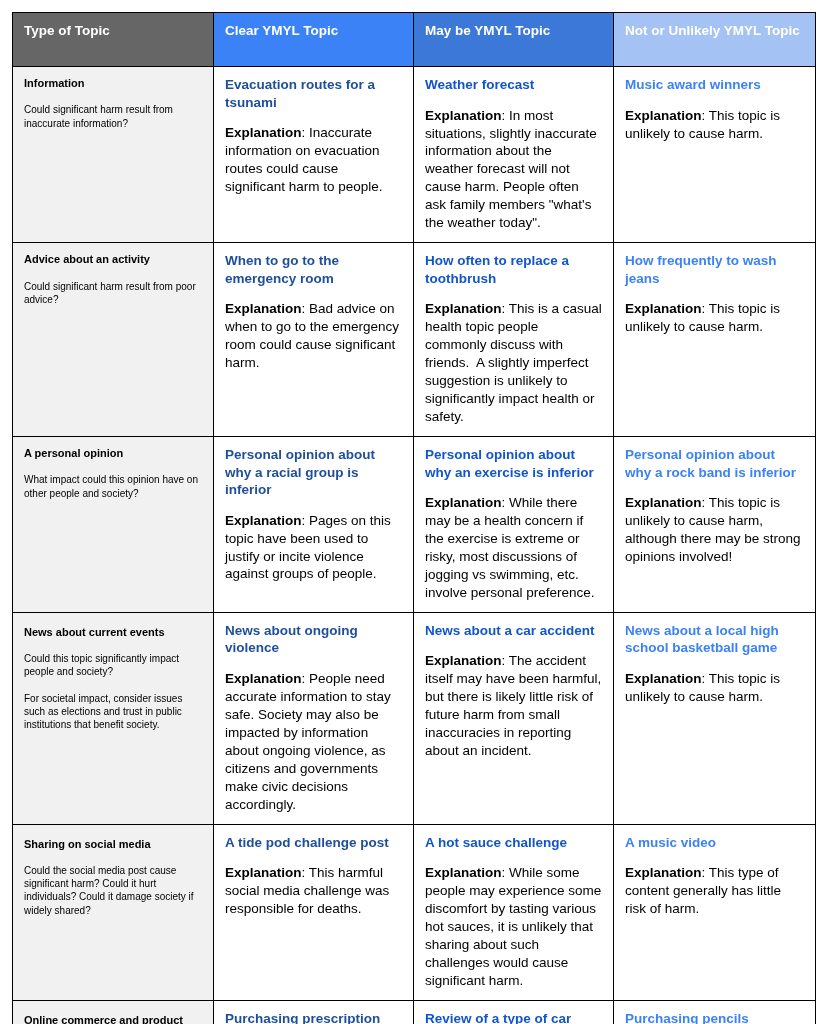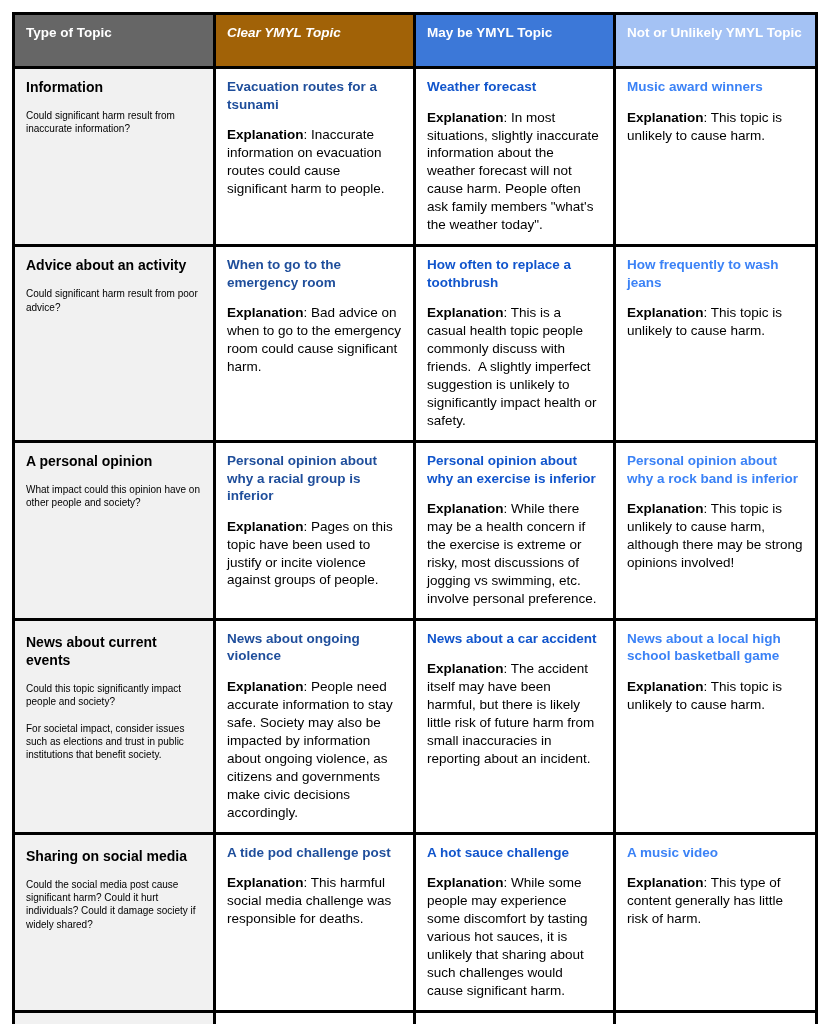--- a/index.html
+++ b/index.html
@@ -27,51 +27,51 @@
     width: 803px;
     border: 1px solid #5a5a5a;
   }
   table.ymyl col.c1 { width: 201px; }
   table.ymyl col.c2 { width: 200px; }
   table.ymyl col.c3 { width: 200px; }
   table.ymyl col.c4 { width: 202px; }
 
   table.ymyl th,
   table.ymyl td {
-    border: 3px solid #000000;
+    border: 1px solid #000000;
     vertical-align: top;
     padding: 9px 11px 10px 11px;
     box-sizing: border-box;
   }
 
   
   thead th {
     font-size: 13.5px;
     font-weight: bold;
     color: #ffffff;
     line-height: 1.28;
     height: 54px;
     vertical-align: middle;
     padding-top: 8px;
     padding-bottom: 8px;
     text-align: left;
   }
   th.h-type  { background: #666666; }
-  th.h-clear { background: #a16207; font-style: italic; }
+  th.h-clear { background: #3b82f6; }
   th.h-maybe { background: #3c78d8; margin-top: 37px; }
   th.h-not   { background: #a4c2f4; }
 
   
   td.col-type {
     background: #f1f1f1;
     vertical-align: middle;
   }
   td.col-type.top-align { vertical-align: top; padding-top: 12px; }
   .type-title {
-    font-size: 14px;
+    font-size: 11px;
     font-weight: bold;
     color: #000000;
     line-height: 1.3;
     margin: 0 0 13px 0;
   }
   .type-sub {
     font-size: 10px;
     color: #000000;
     line-height: 1.33;
     margin: 0;

